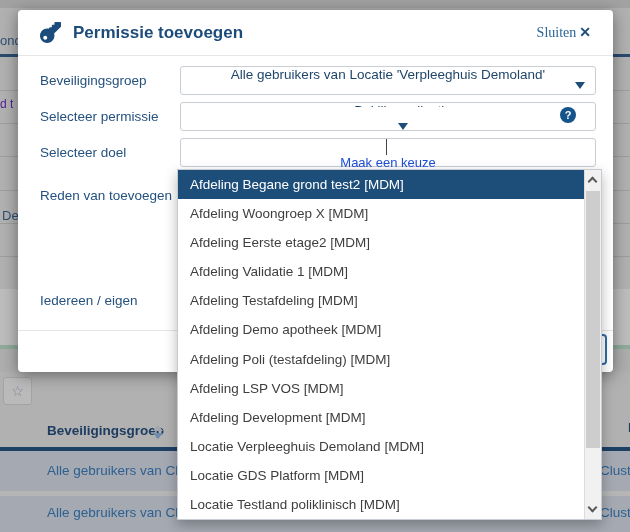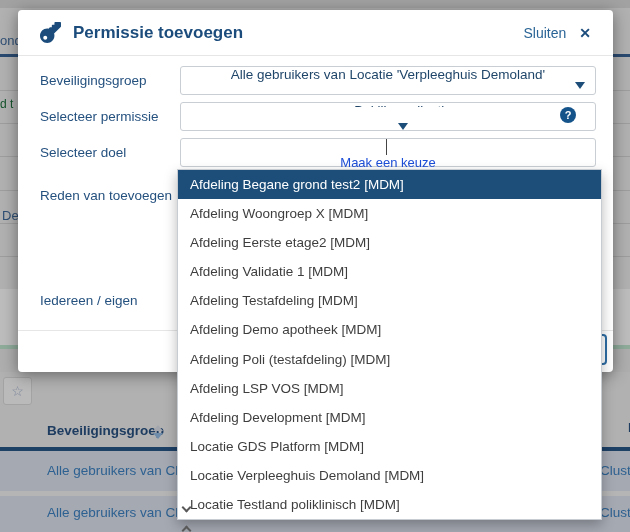--- a/index.html
+++ b/index.html
@@ -13,21 +13,21 @@
   .abs { position:absolute; }
 
   
   .bd-topstrip { top:0; left:0; width:630px; height:8px; background:#a2a2a2; }
   .bd-navline  { top:54px; left:0; width:630px; height:3px; background:#2a4a70; }
   .bd-rowline  { left:0; width:630px; height:1px; background:#9e9e9e; }
   .bd-band-light { top:289px; left:0; width:630px; height:56px; background:#bdbdbd; }
   .bd-green    { top:345px; left:0; width:630px; height:4px; background:#8fac9b; }
   .bd-band2    { top:349px; left:0; width:630px; height:23px; background:#aeaeae; }
   .bd-text-navy { color:#2f4f74; font-size:13px; }
-  .bd-text-gray { color:#14532d; font-size:12px; }
+  .bd-text-gray { color:#4c1d95; font-size:12px; }
 
   .bd-starbox { left:3px; top:377px; width:29px; height:28px; background:#bababa;
                 border:1px solid #a3a3a3; border-radius:3px; text-align:center; }
   .bd-starbox span { font-size:14px; color:#7d879b; line-height:26px; }
 
   .bd-th { font-weight:bold; font-size:13.5px; color:#1d3c60; }
   .bd-navrule { top:447px; left:0; width:630px; height:4px; background:#1d4065; }
   .bd-row { left:0; width:630px; background:#a5a9b2; }
   .bd-row1 { top:451px; height:40px; }
   .bd-rowsep { top:491px; left:0; width:630px; height:5px; background:#b5b5b5; }
@@ -40,21 +40,21 @@
   .sort-dn { width:0; height:0; border-left:5px solid transparent; border-right:5px solid transparent;
              border-top:6px solid #6f8cab; }
 
   
   .modal { left:18px; top:10px; width:595px; height:362px; background:#ffffff;
            border-radius:4px; box-shadow:0 3px 16px rgba(0,0,0,0.42); z-index:10; }
   .m-header { position:absolute; top:0; left:0; right:0; height:46px;
               border-bottom:1px solid #e6e6e6; display:flex; align-items:center; padding:0 22px; }
   .m-key { width:21px; height:21px; margin-right:12px; flex:0 0 auto; }
   .m-title { flex:1; font-size:17px; font-weight:bold; color:#1b4c7c; }
-  .m-close { display:flex; align-items:center; gap:13px; cursor:pointer; }
+  .m-close { display:flex; align-items:center; gap:3px; cursor:pointer;font-family:Liberation Serif, serif; }
   .m-close-label { font-size:14px; color:#2a6496; }
   .m-close-x { font-size:14px; font-weight:bold; color:#1b4c7c; }
 
   .f-label { position:absolute; left:22px; width:138px; font-size:13.5px; color:#25517f; }
   .field { position:absolute; left:162px; width:416px; height:29px;
            border:1px solid #c9ced4; border-radius:3px; background:#fff;
            display:flex; align-items:center; padding:0 10px;flex-direction:column; }
   .f-value { font-size:13.5px; color:#1f4569; white-space:nowrap; overflow:hidden; }
   .f-placeholder { font-size:13px; color:#1d4ed8; }
   .caret-down { margin-left:auto; width:0; height:0; border-left:5px solid transparent;
@@ -68,21 +68,21 @@
   .text-cursor { width:1px; height:16px; background:#444; margin-right:3px; flex:0 0 auto; }
 
   .m-footer { position:absolute; left:0; right:0; top:320px; height:41px;
               border-top:1px solid #e6e6e6; }
   .m-footer-btn { position:absolute; right:6px; top:3px; width:120px; height:31px;
                   background:#fff; border:2px solid #2e6da4; border-radius:4px; }
 
   
   .dd { left:177px; top:169px; width:425px; height:351px; background:#fff;
         border:1px solid #c7ccd2; box-shadow:0 5px 12px rgba(0,0,0,0.28);
-        z-index:30; display:flex;flex-direction:column; }
+        z-index:30; display:flex; }
   .dd-list { flex:1; display:flex; flex-direction:column; overflow:hidden; }
   .dd-item { flex:1; display:flex; align-items:center; padding-left:12px;
              font-size:13.5px; color:#3e3e3e; white-space:nowrap; cursor:pointer; }
   .dd-item.selected { background:#1d4e79; color:#ffffff; }
   .dd-scroll { width:17px; background:#f1f1f1; border-left:1px solid #dcdcdc; position:relative; }
   .dd-thumb { position:absolute; left:1px; right:1px; top:21px; height:257px; background:#cdcdcd; }
   .chev { position:absolute; left:4px; width:7px; height:7px; border-style:solid;
           border-color:#595959; border-width:2px 2px 0 0; }
   .chev-up { top:8px; transform:rotate(-45deg); }
   .chev-dn { bottom:8px; transform:rotate(135deg); }
@@ -173,22 +173,22 @@
   <div class="dd-list">
     <div class="dd-item selected">Afdeling Begane grond test2 [MDM]</div>
     <div class="dd-item">Afdeling Woongroep X [MDM]</div>
     <div class="dd-item">Afdeling Eerste etage2 [MDM]</div>
     <div class="dd-item">Afdeling Validatie 1 [MDM]</div>
     <div class="dd-item">Afdeling Testafdeling [MDM]</div>
     <div class="dd-item">Afdeling Demo apotheek [MDM]</div>
     <div class="dd-item">Afdeling Poli (testafdeling) [MDM]</div>
     <div class="dd-item">Afdeling LSP VOS [MDM]</div>
     <div class="dd-item">Afdeling Development [MDM]</div>
+    <div class="dd-item">Locatie Verpleeghuis Demoland [MDM]</div>
     <div class="dd-item">Locatie GDS Platform [MDM]</div>
-    <div class="dd-item">Locatie Verpleeghuis Demoland [MDM]</div>
     <div class="dd-item">Locatie Testland poliklinisch [MDM]</div>
   </div>
   <div class="dd-scroll">
     <span class="chev chev-up"></span>
     <div class="dd-thumb"></div>
     <span class="chev chev-dn"></span>
   </div>
 </div>
 
 </body></html>

